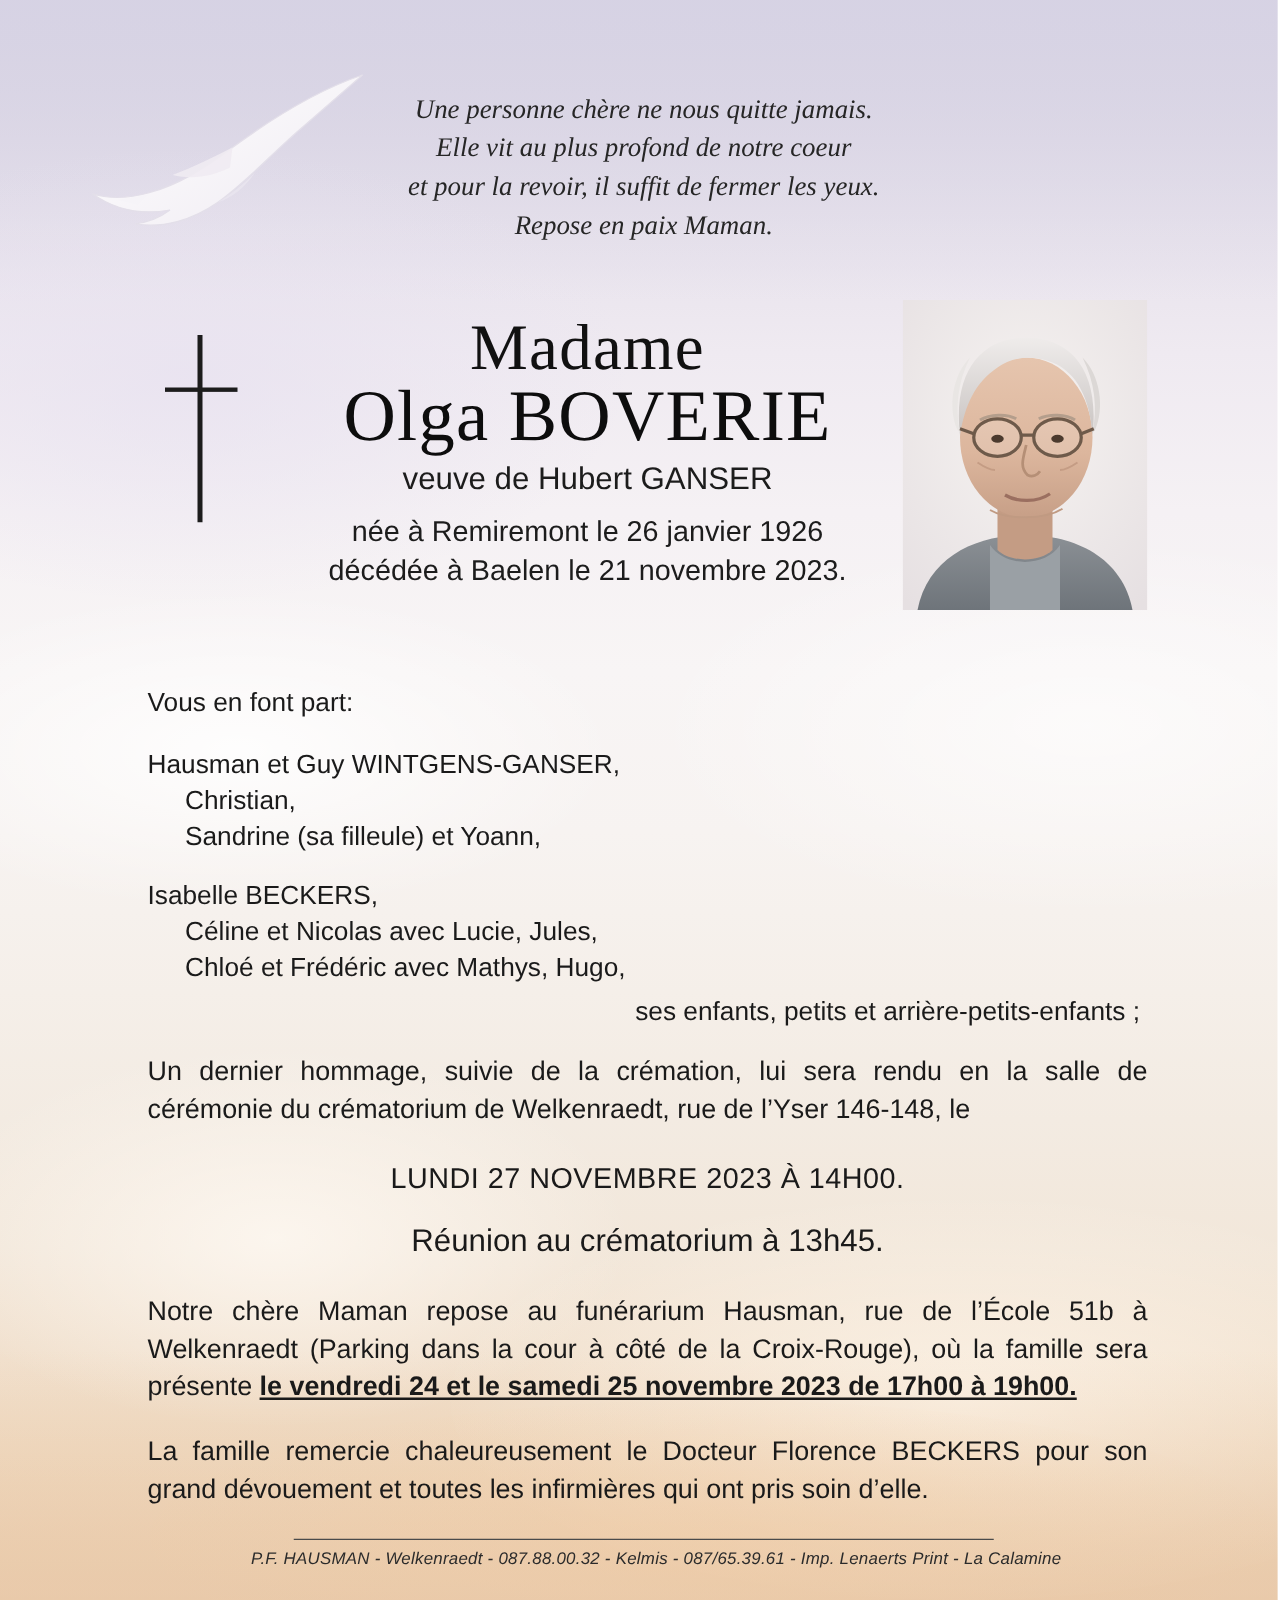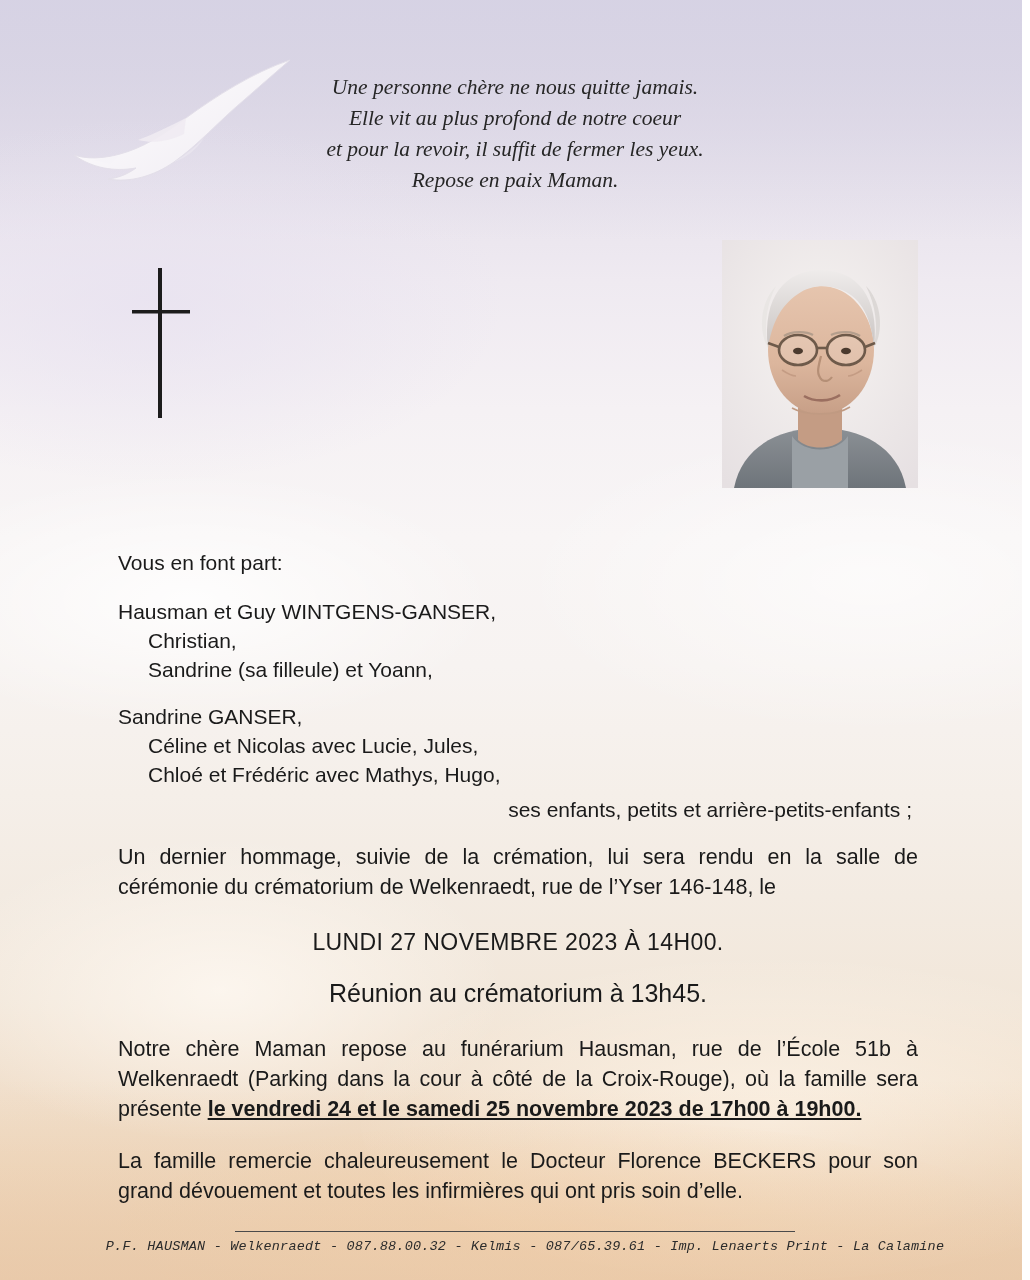--- a/index.html
+++ b/index.html
@@ -200,21 +200,21 @@
     width: 1030px;
     text-align: center;
   }
   .footer-rule {
     width: 560px;
     height: 1px;
     background: #4a4a4a;
     margin: 0 auto 7px auto;
   }
   .footer-text {
-    font-family: Liberation Mono, monospace;
+    font-family: Liberation Sans, sans-serif;
     font-style: italic;
     font-size: 13.5px;
     color: #2b2b2b;
     letter-spacing: 0.2px;
     margin-left: 20px;
   }
 </style>
 </head>
 <body>
 
@@ -310,33 +310,42 @@
     </svg>
   </div>
 
   <div class="poem">
     <div>Une personne chère ne nous quitte jamais.</div>
     <div>Elle vit au plus profond de notre coeur</div>
     <div>et pour la revoir, il suffit de fermer les yeux.</div>
     <div>Repose en paix Maman.</div>
   </div>
 
+  <div class="name-block">
+    <div class="name-title">Madame</div>
+    <div class="name-main">Olga BOVERIE</div>
+    <div class="name-spouse">veuve de Hubert GANSER</div>
+    <div class="name-dates">
+      <div>née à Remiremont le 26 janvier 1926</div>
+      <div>décédée à Baelen le 21 novembre 2023.</div>
+    </div>
+  </div>
 
   <div class="body-text">
 
     <p class="para">Vous en font part:</p>
 
     <p class="para" style="margin-bottom:18px;">
       <span>Hausman et Guy WINTGENS-GANSER,</span><br>
       <span class="indent-1" style="display:inline-block;">Christian,</span><br>
       <span class="indent-1" style="display:inline-block;">Sandrine (sa filleule) et Yoann,</span>
     </p>
 
     <p class="para" style="margin-bottom:6px;">
-      <span>Sandrine GANSER,</span><br>
+      <span>Isabelle BECKERS,</span><br>
       <span class="indent-1" style="display:inline-block;">Céline et Nicolas avec Lucie, Jules,</span><br>
       <span class="indent-1" style="display:inline-block;">Chloé et Frédéric avec Mathys, Hugo,</span>
     </p>
 
     <p class="para right-ish" style="margin-bottom:18px;">ses enfants, petits et arrière-petits-enfants ;</p>
 
     <p class="para justify" style="margin-bottom:0;">Un dernier hommage, suivie de la crémation, lui sera rendu en la salle de cérémonie du crématorium de Welkenraedt, rue de l’Yser 146-148, le</p>
 
     <p class="big-date">LUNDI 27 NOVEMBRE 2023 À 14H00.</p>
 

